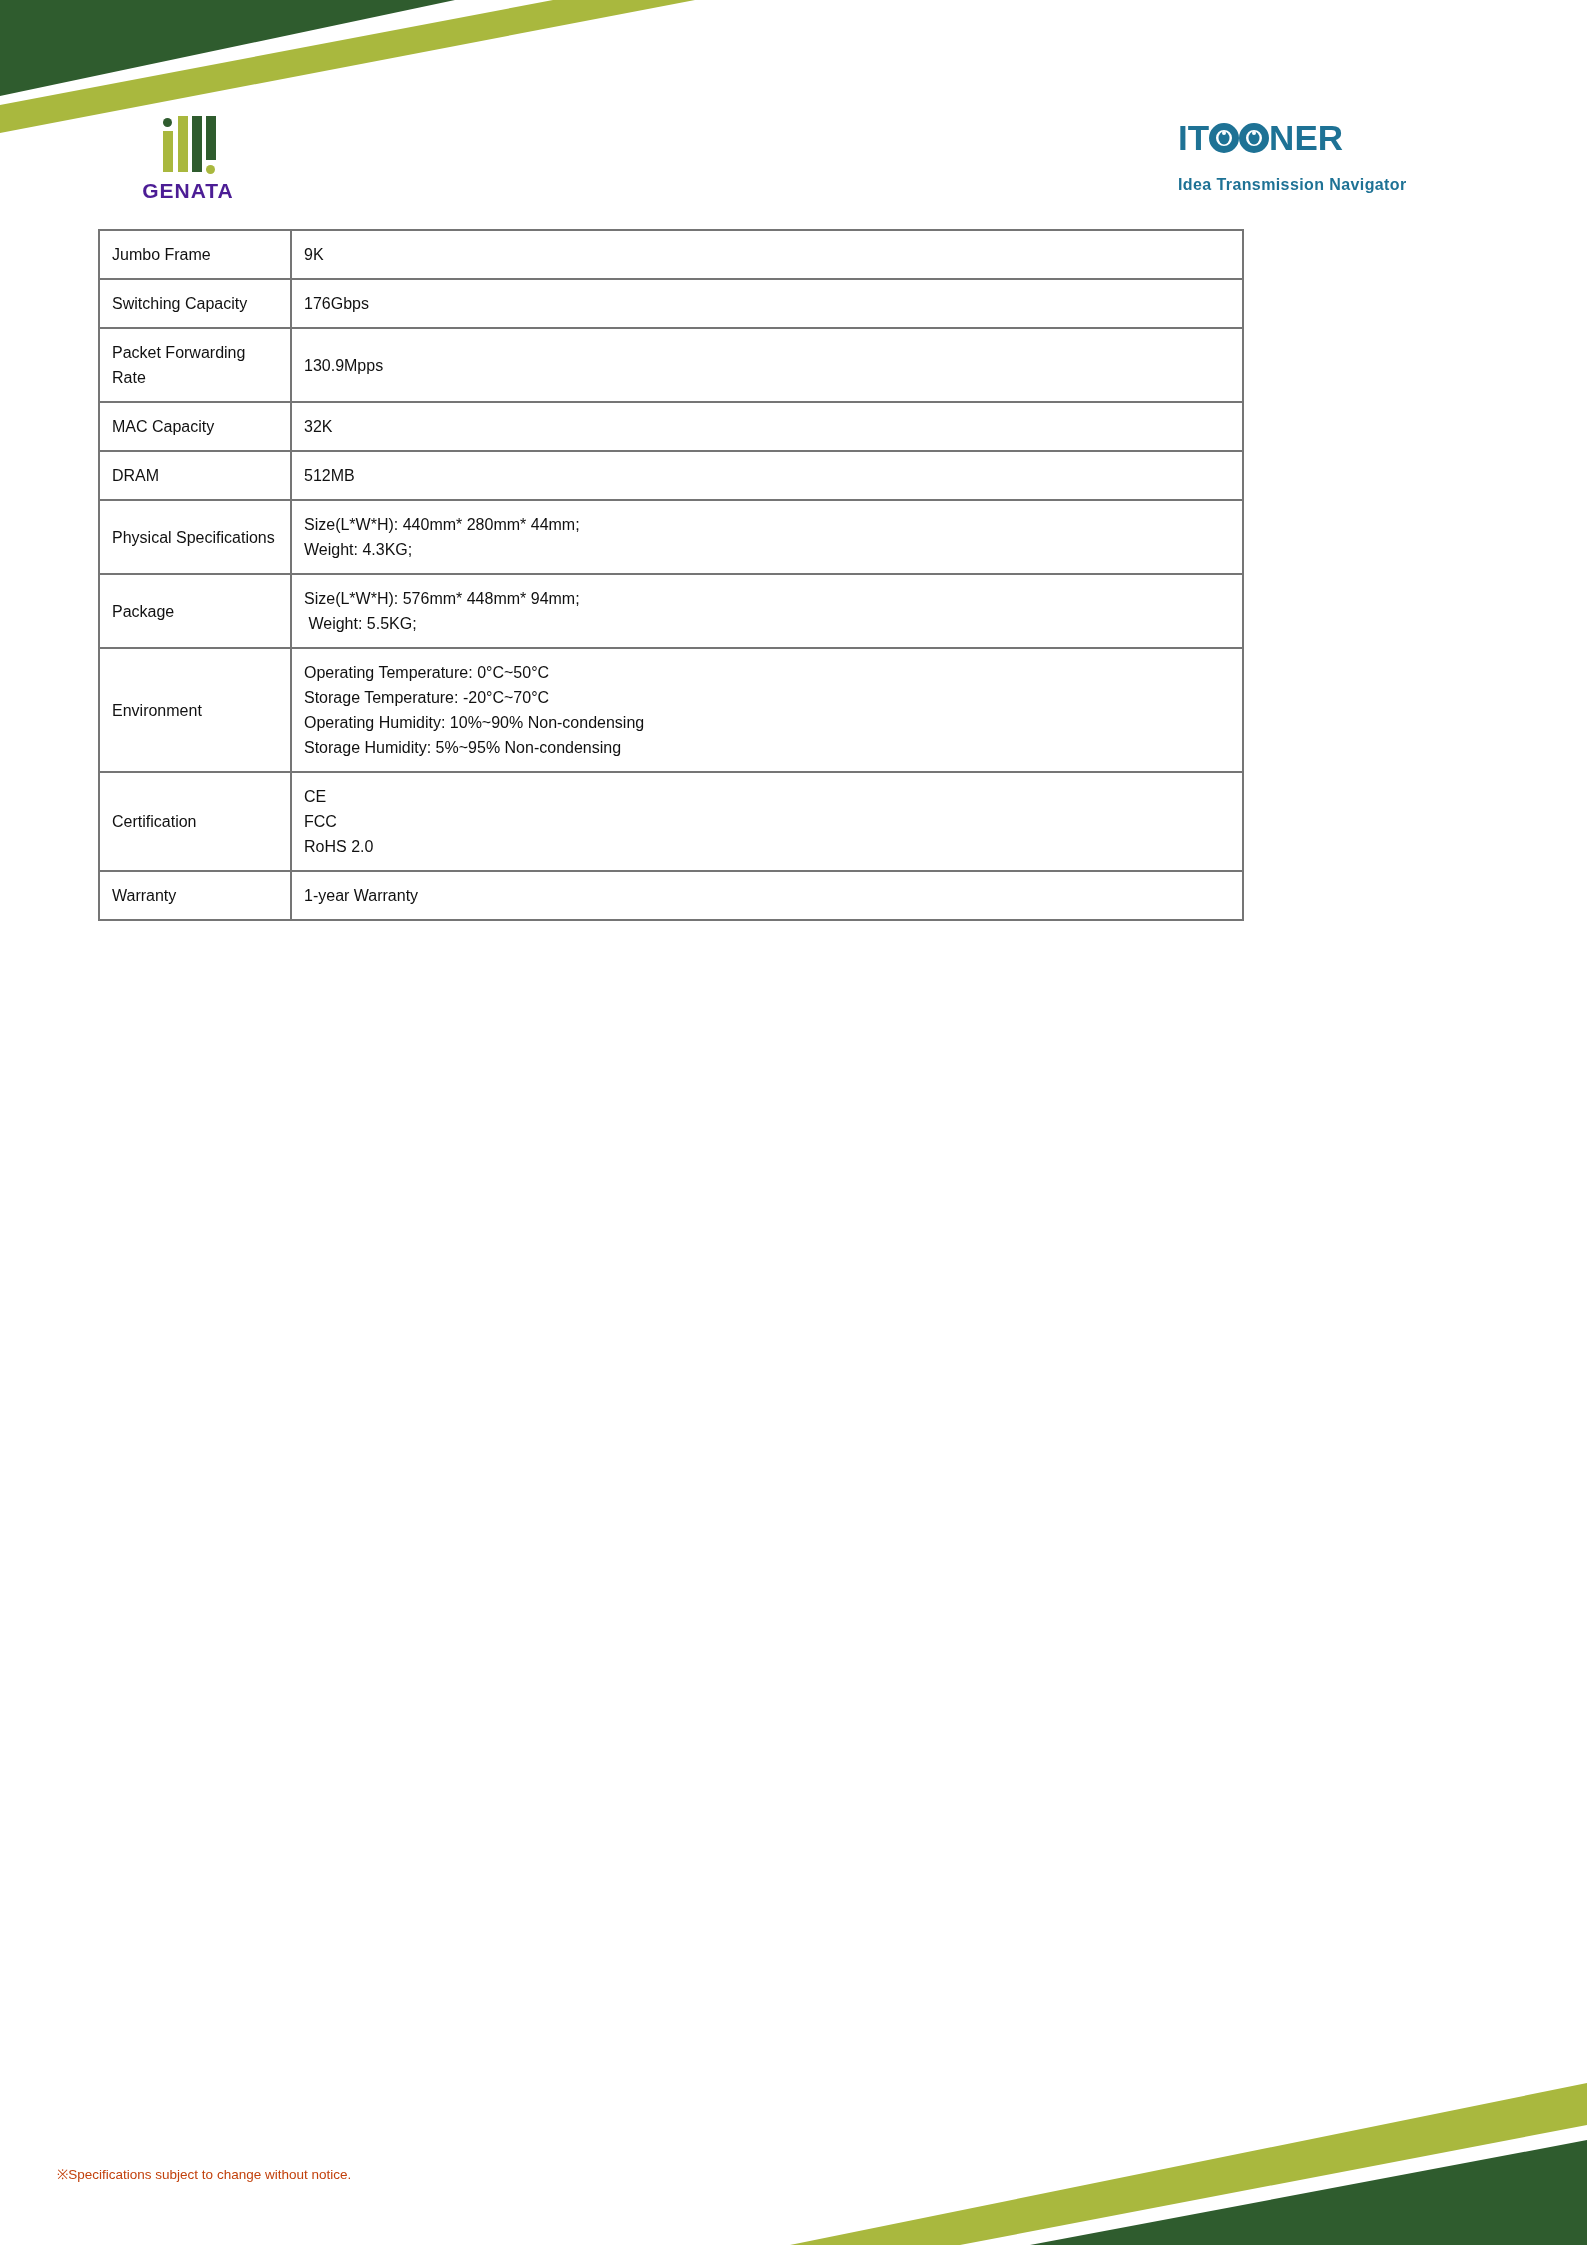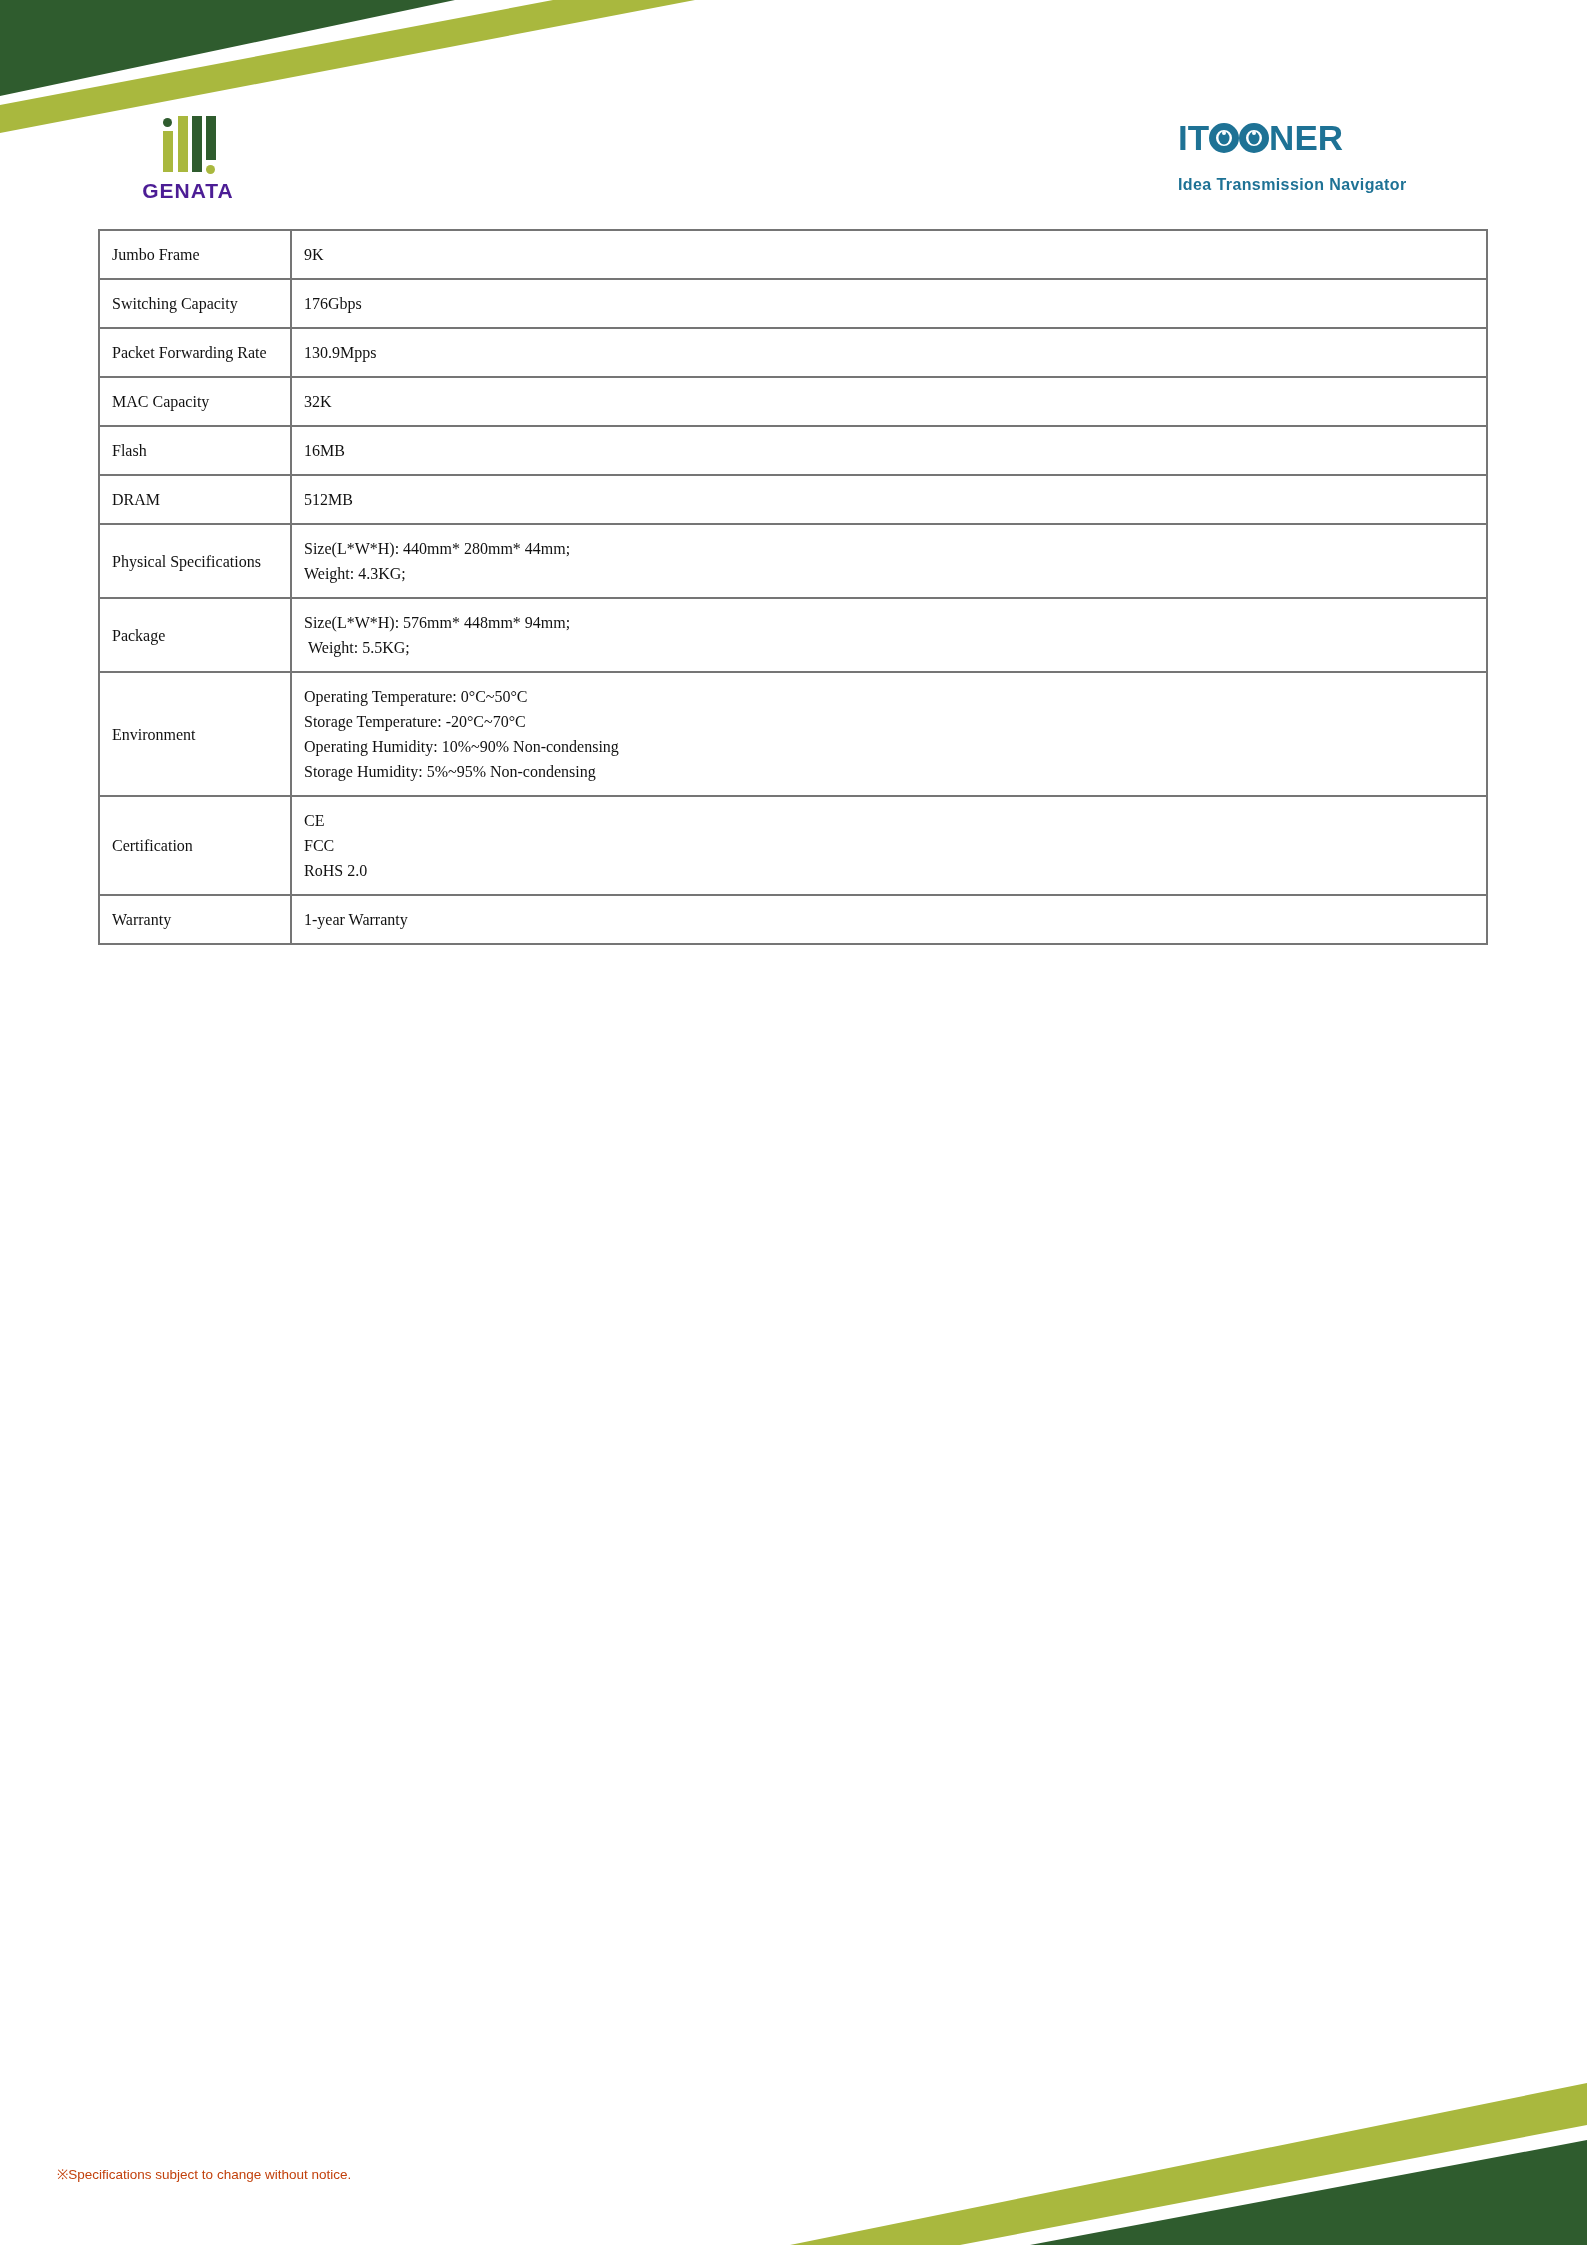--- a/index.html
+++ b/index.html
@@ -52,22 +52,22 @@
   }
   .eye .glint {
     position: absolute; left: 50%; top: 1px; transform: translateX(-50%);
     width: 4px; height: 4px; border-radius: 50%; background: #ffffff; z-index: 2;
   }
   .partner-tagline { margin-top: 20px; font-size: 16px; font-weight: bold; letter-spacing: 0.4px; white-space: nowrap; }
 
   
   table.spec {
     position: absolute; left: 98px; top: 229px;
-    width: 1390px; border-collapse: collapse;
-    font-size: 16px; color: #111111; font-family: Liberation Serif, serif;
+    width: 1146px; border-collapse: collapse;
+    font-size: 16px; color: #111111;
   }
   table.spec td {
     border: 2px solid #757575;
     padding: 11px 12px;
     line-height: 25px;
     vertical-align: middle;
   }
   td.label { width: 166px; }
   td.value { white-space: pre-wrap; margin-top: 6px; }
 
@@ -117,24 +117,20 @@
       </tr>
       <tr>
         <td class="label">Packet Forwarding Rate</td>
         <td class="value">130.9Mpps</td>
       </tr>
       <tr>
         <td class="label">MAC Capacity</td>
         <td class="value">32K</td>
       </tr>
       <tr>
-        <td class="label">Flash</td>
-        <td class="value">16MB</td>
-      </tr>
-      <tr>
         <td class="label">DRAM</td>
         <td class="value">512MB</td>
       </tr>
       <tr>
         <td class="label">Physical Specifications</td>
         <td class="value">Size(L*W*H): 440mm* 280mm* 44mm;
 Weight: 4.3KG;</td>
       </tr>
       <tr>
         <td class="label">Package</td>

